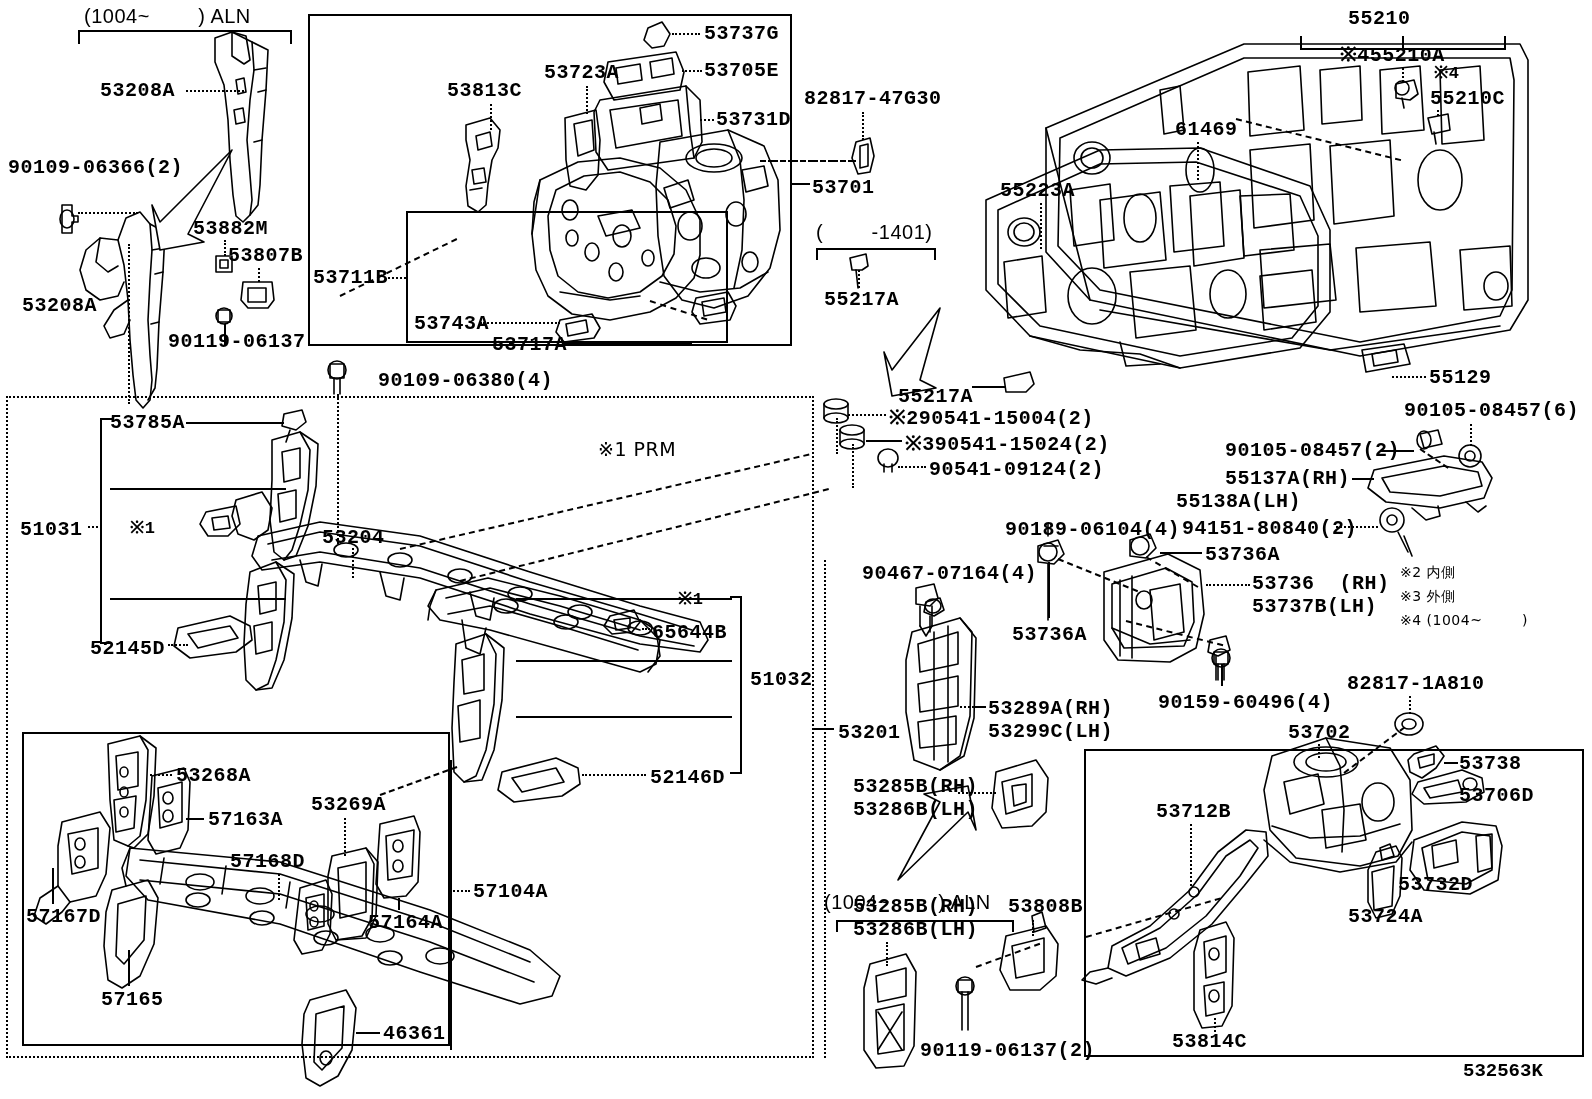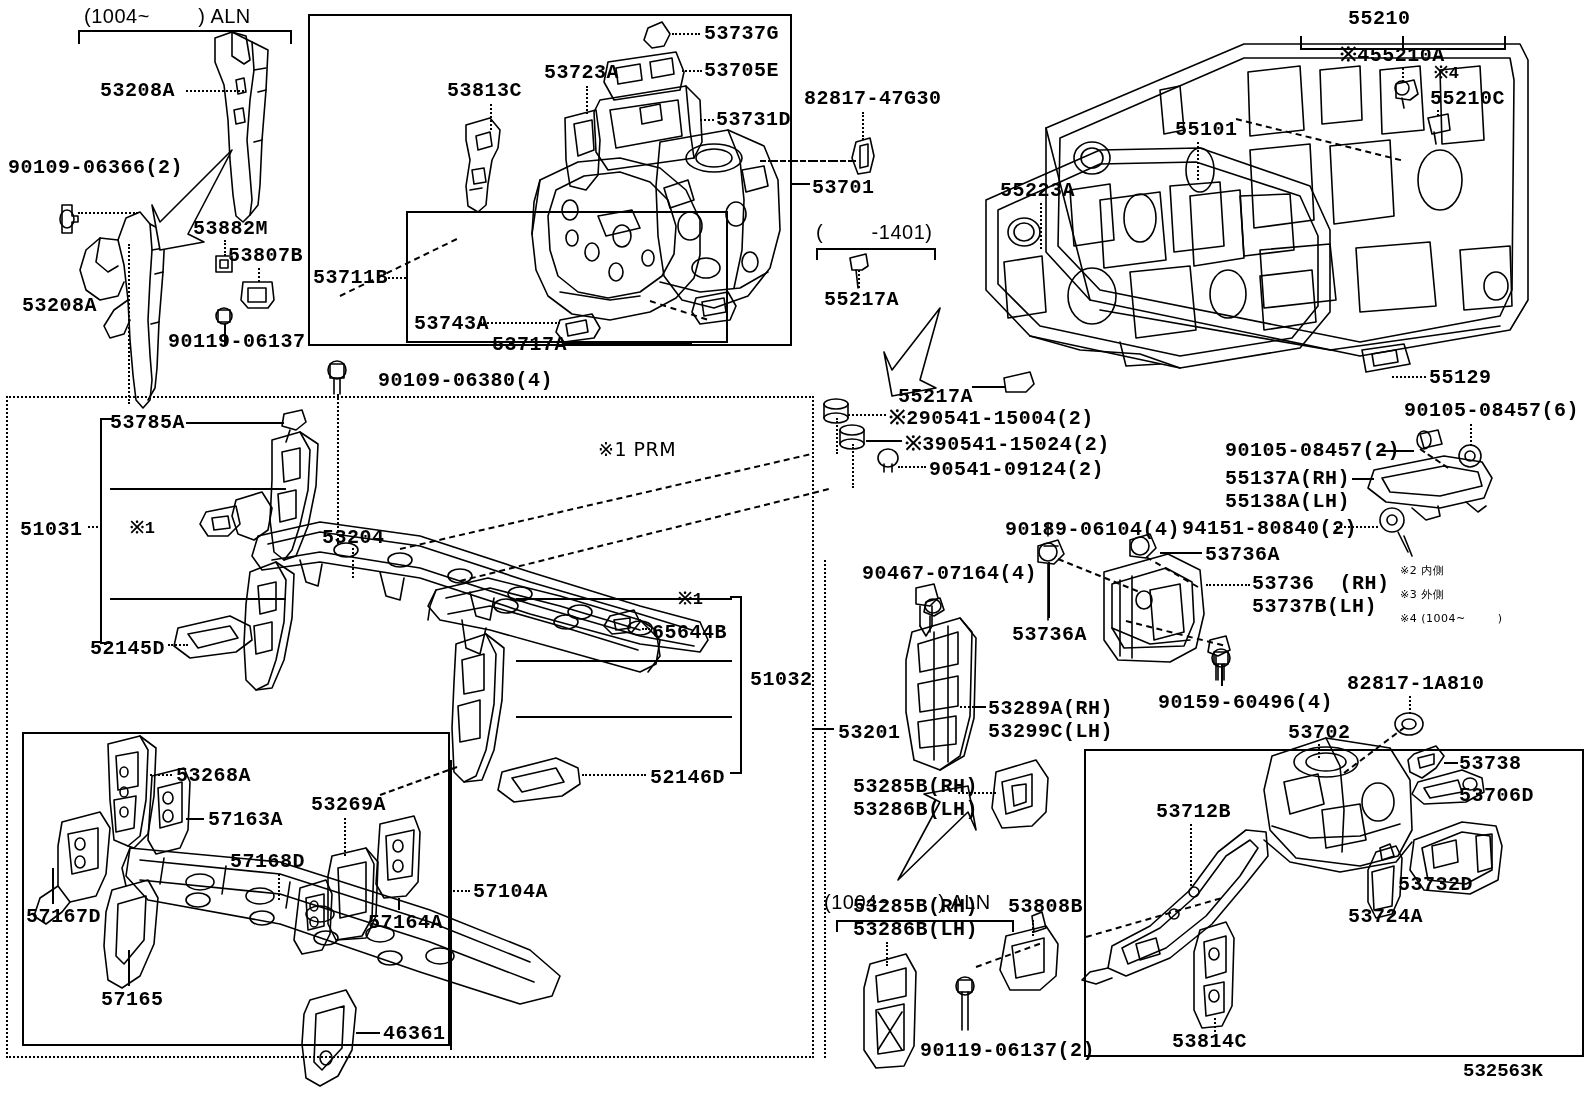--- a/index.html
+++ b/index.html
@@ -19,21 +19,21 @@
     position: absolute;
     font-family: "Liberation Mono", "DejaVu Sans Mono", monospace;
     font-weight: bold;
     font-size: 20px;
     letter-spacing: 0.5px;
     color: #000;
     white-space: pre;
     line-height: 1.05;
   }
   .lbl.reg { font-weight: normal; font-family: "Liberation Sans", sans-serif; }
-  .lbl.jp  { font-weight: normal; font-family: "DejaVu Sans", sans-serif; font-size: 11px; }
+  .lbl.jp  { font-weight: normal; font-family: "DejaVu Sans", sans-serif; font-size: 14px; }
   .box {
     position: absolute;
     border: 2px solid #000;
     box-sizing: border-box;
   }
   .dotbox {
     position: absolute;
     border: 2px dotted #000;
     box-sizing: border-box;
   }
@@ -555,21 +555,21 @@
   <div class="lbl" style="left:824px; top:289px;">55217A</div>
   <div class="lbl" style="left:898px; top:386px;">55217A</div>
   <div class="lbl" style="left:889px; top:408px;">※290541-15004(2)</div>
   <div class="lbl" style="left:905px; top:434px;">※390541-15024(2)</div>
   <div class="lbl" style="left:929px; top:459px;">90541-09124(2)</div>
 
   <div class="lbl" style="left:1348px; top:8px;">55210</div>
   <div class="lbl" style="left:1340px; top:45px;">※455210A</div>
   <div class="lbl" style="left:1434px; top:65px; font-size:17px;">※4</div>
   <div class="lbl" style="left:1430px; top:88px;">55210C</div>
-  <div class="lbl" style="left:1175px; top:119px;">55101</div>
+  <div class="lbl" style="left:1175px; top:119px;">61469</div>
   <div class="lbl" style="left:1000px; top:180px;">55223A</div>
   <div class="lbl" style="left:1429px; top:367px;">55129</div>
   <div class="lbl" style="left:1404px; top:400px;">90105-08457(6)</div>
 
   <div class="lbl" style="left:110px; top:412px;text-align:center;">53785A</div>
   <div class="lbl" style="left:20px; top:519px;">51031</div>
   <div class="lbl" style="left:130px; top:520px; font-size:17px;">※1</div>
   <div class="lbl" style="left:90px; top:638px;">52145D</div>
   <div class="lbl" style="left:322px; top:527px;">53204</div>
   <div class="lbl" style="left:378px; top:370px;">90109-06380(4)</div>
@@ -585,21 +585,21 @@
   <div class="lbl" style="left:311px; top:794px;">53269A</div>
   <div class="lbl" style="left:230px; top:851px;">57168D</div>
   <div class="lbl" style="left:26px; top:906px;">57167D</div>
   <div class="lbl" style="left:101px; top:989px;">57165</div>
   <div class="lbl" style="left:383px; top:1023px;">46361</div>
   <div class="lbl" style="left:368px; top:912px;">57164A</div>
   <div class="lbl" style="left:473px; top:881px;">57104A</div>
 
   <div class="lbl" style="left:1225px; top:440px;">90105-08457(2)</div>
   <div class="lbl" style="left:1225px; top:468px;">55137A(RH)</div>
-  <div class="lbl" style="left:1225px; top:491px;">55138A(LH)</div>
+  <div class="lbl" style="left:1176px; top:491px;">55138A(LH)</div>
   <div class="lbl" style="left:1182px; top:518px;">94151-80840(2)</div>
   <div class="lbl" style="left:1005px; top:519px;">90189-06104(4)</div>
   <div class="lbl" style="left:862px; top:551px;margin-top:12px;">90467-07164(4)</div>
   <div class="lbl" style="left:1205px; top:544px;">53736A</div>
   <div class="lbl" style="left:1252px; top:573px;">53736  (RH)</div>
   <div class="lbl" style="left:1252px; top:596px;">53737B(LH)</div>
   <div class="lbl" style="left:1012px; top:624px;">53736A</div>
   <div class="lbl" style="left:1158px; top:692px;">90159-60496(4)</div>
   <div class="lbl" style="left:1347px; top:673px;">82817-1A810</div>
 

